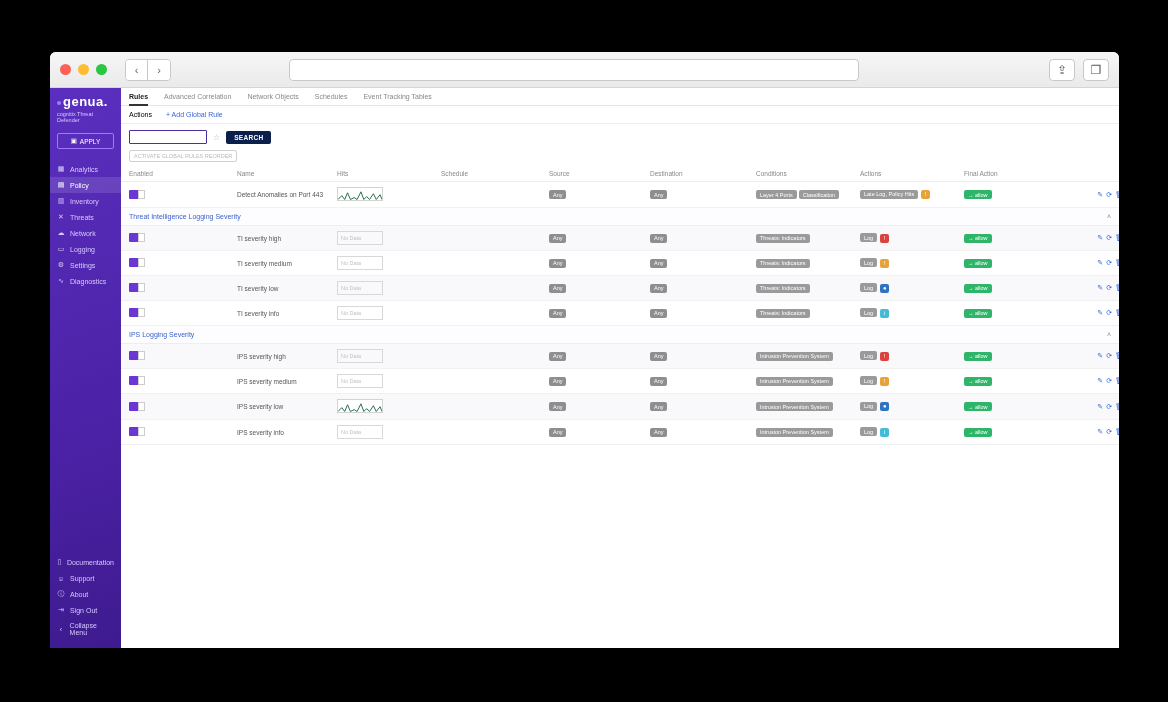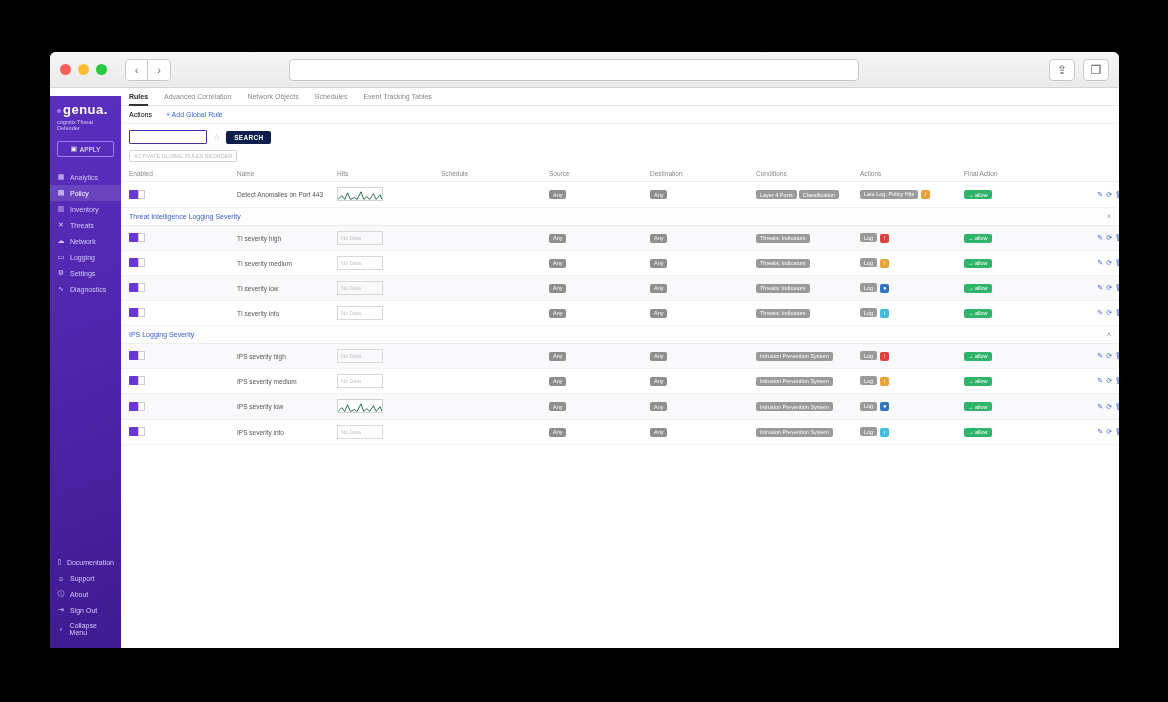--- a/index.html
+++ b/index.html
@@ -16,21 +16,21 @@
   .dot.green { background: #28c840; }
   .navpair { display: flex; margin-left: 10px; border: 1px solid #c9c9c9; border-radius: 4px; overflow: hidden; }
   .navbtn { width: 22px; height: 20px; background: #fff; display: flex; align-items: center; justify-content: center; border-right: 1px solid #c9c9c9; font-size: 11px; color: #666; }
   .navbtn:last-child { border-right: none; }
   .urlbar { flex: 1; max-width: 570px; height: 22px; background: #fff; border: 1px solid #c9c9c9; border-radius: 4px; margin-left: 110px; }
   .tb-right { margin-left: auto; display: flex; gap: 8px; }
   .tb-icon { width: 26px; height: 22px; border: 1px solid #c9c9c9; border-radius: 4px; background: #fff; display: flex; align-items: center; justify-content: center; font-size: 12px; color: #555; }
 
   
   .app { flex: 1; display: flex; min-height: 0; }
-  .sidebar { width: 71px; min-width: 71px; background: linear-gradient(160deg,#5a2fbf,#4b22a6 60%,#3e1b8f); color: #e6ddff; display: flex; flex-direction: column; font-size: 7px; margin-top: 8px; }
+  .sidebar { width: 71px; min-width: 71px; background: linear-gradient(160deg,#5a2fbf,#4b22a6 60%,#3e1b8f); color: #e6ddff; display: flex; flex-direction: column; font-size: 7px; }
   .brand-area { padding: 6px 7px 4px; }
   .brand { color: #fff; font-weight: 700; font-size: 13px; letter-spacing: .5px; }
   .brand-bullet { display:inline-block; width:4px; height:4px; background:#9b7bff; border-radius:50%; vertical-align: middle; margin-right:2px;}
   .subtitle { font-size: 5.5px; color: #d6cafc; margin-top: 2px; }
   .apply-btn { margin: 6px 7px; border: 1px solid #9b7bff; color: #fff; font-size: 6.5px; padding: 3px 0; text-align: center; border-radius: 2px; display: flex; align-items: center; justify-content: center; gap: 3px; }
   .nav-list { margin-top: 6px; }
   .nav-item { display: flex; align-items: center; gap: 5px; padding: 4px 7px; color: #d6cafc; }
   .nav-item.active { background: rgba(255,255,255,.12); color: #fff; }
   .nav-icon { width: 8px; height: 8px; display: inline-flex; align-items: center; justify-content: center; font-size: 7px; }
   .nav-bottom { margin-top: auto; padding-bottom: 8px; }

